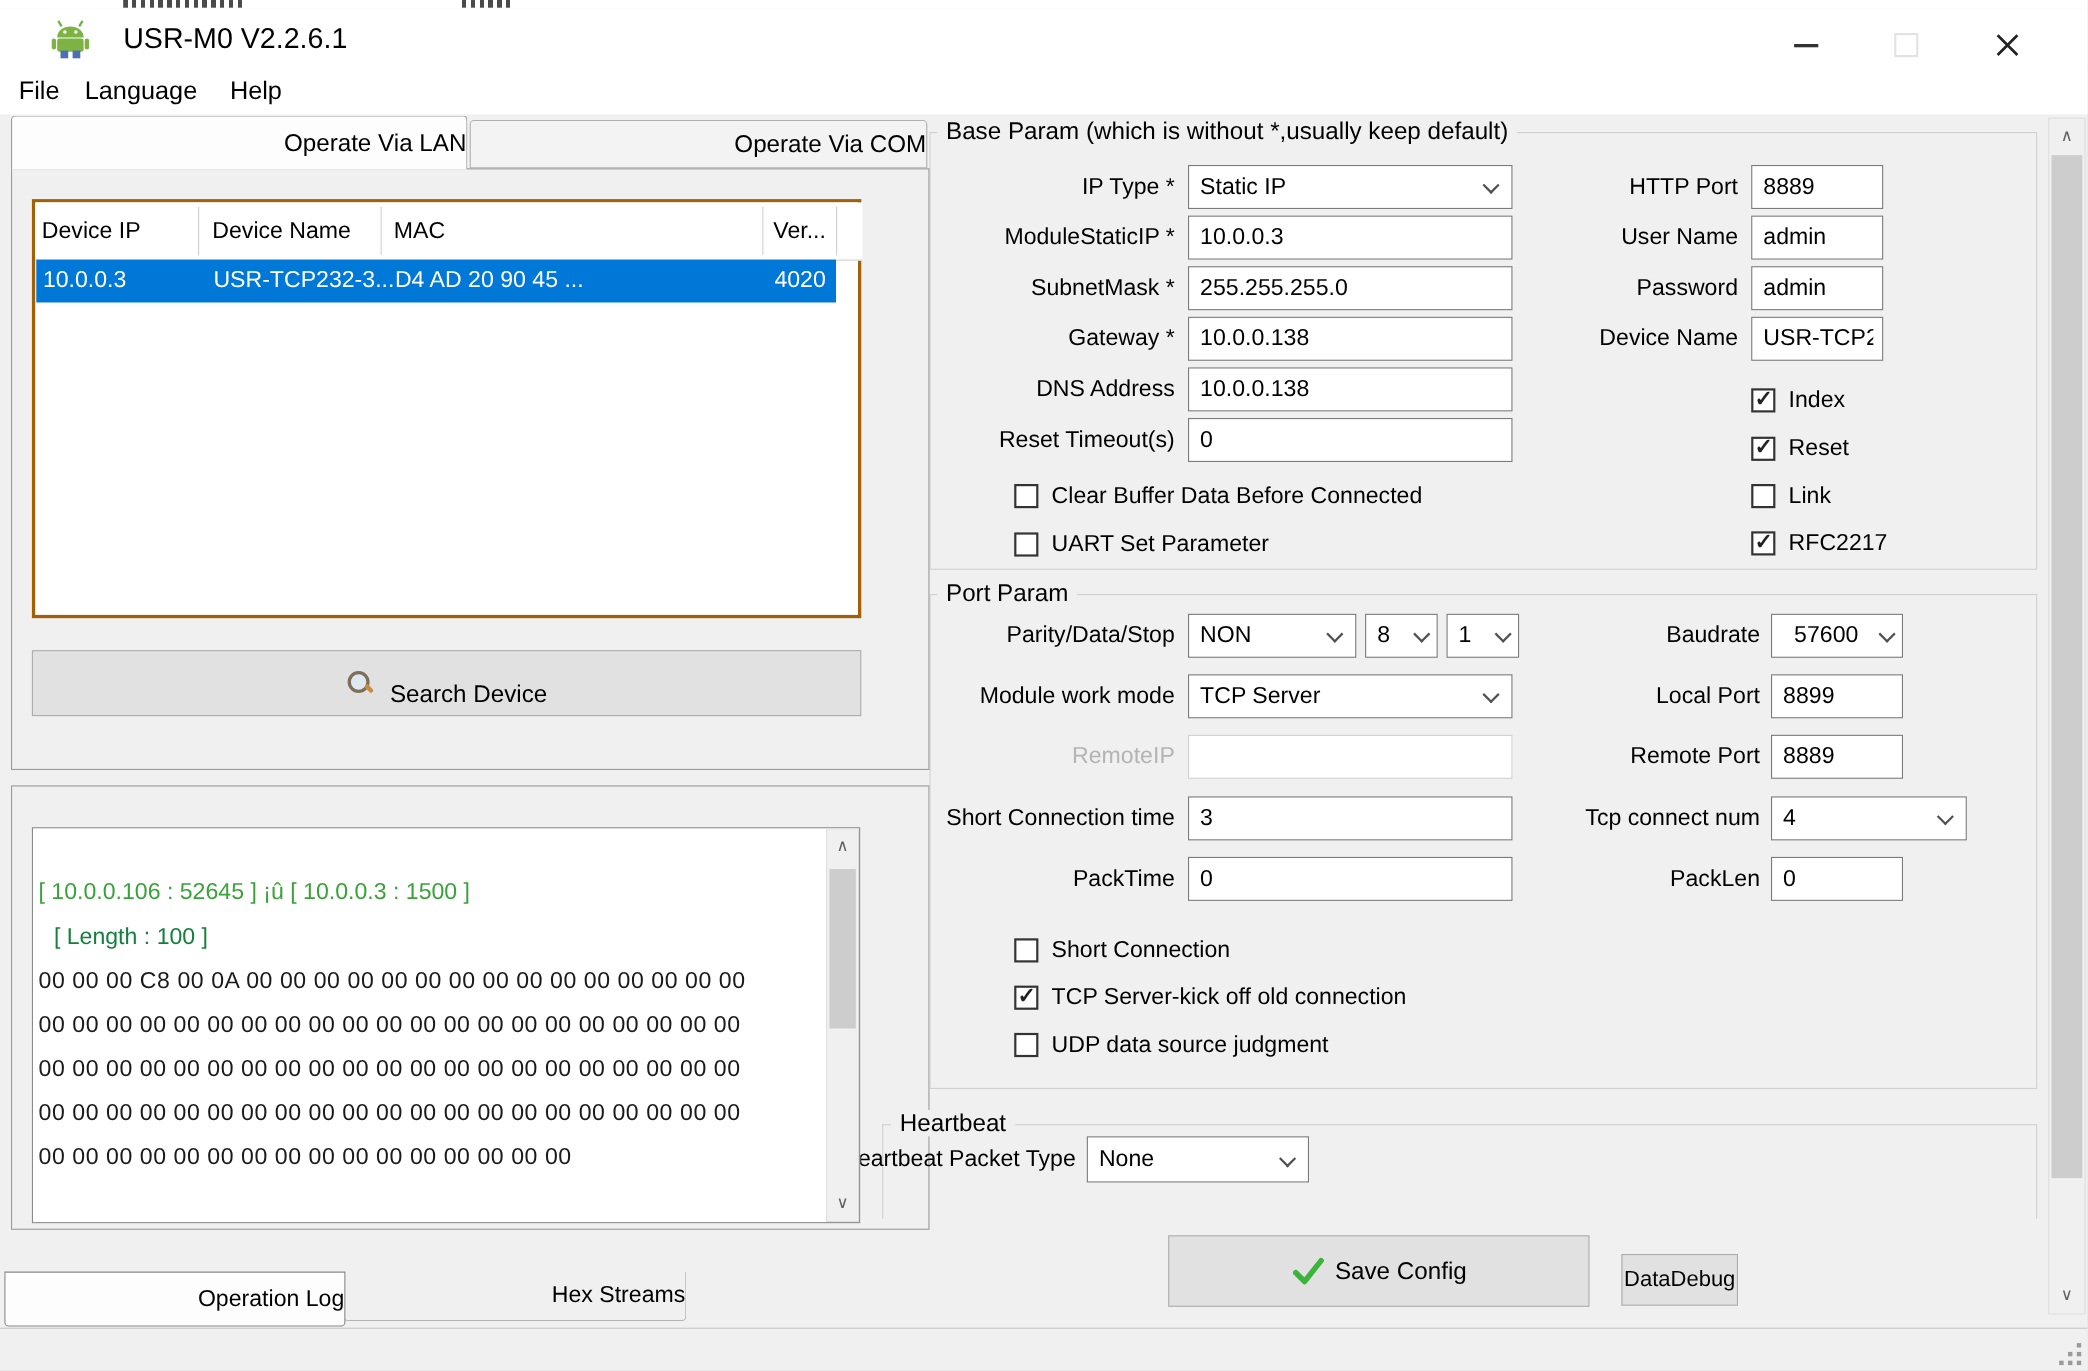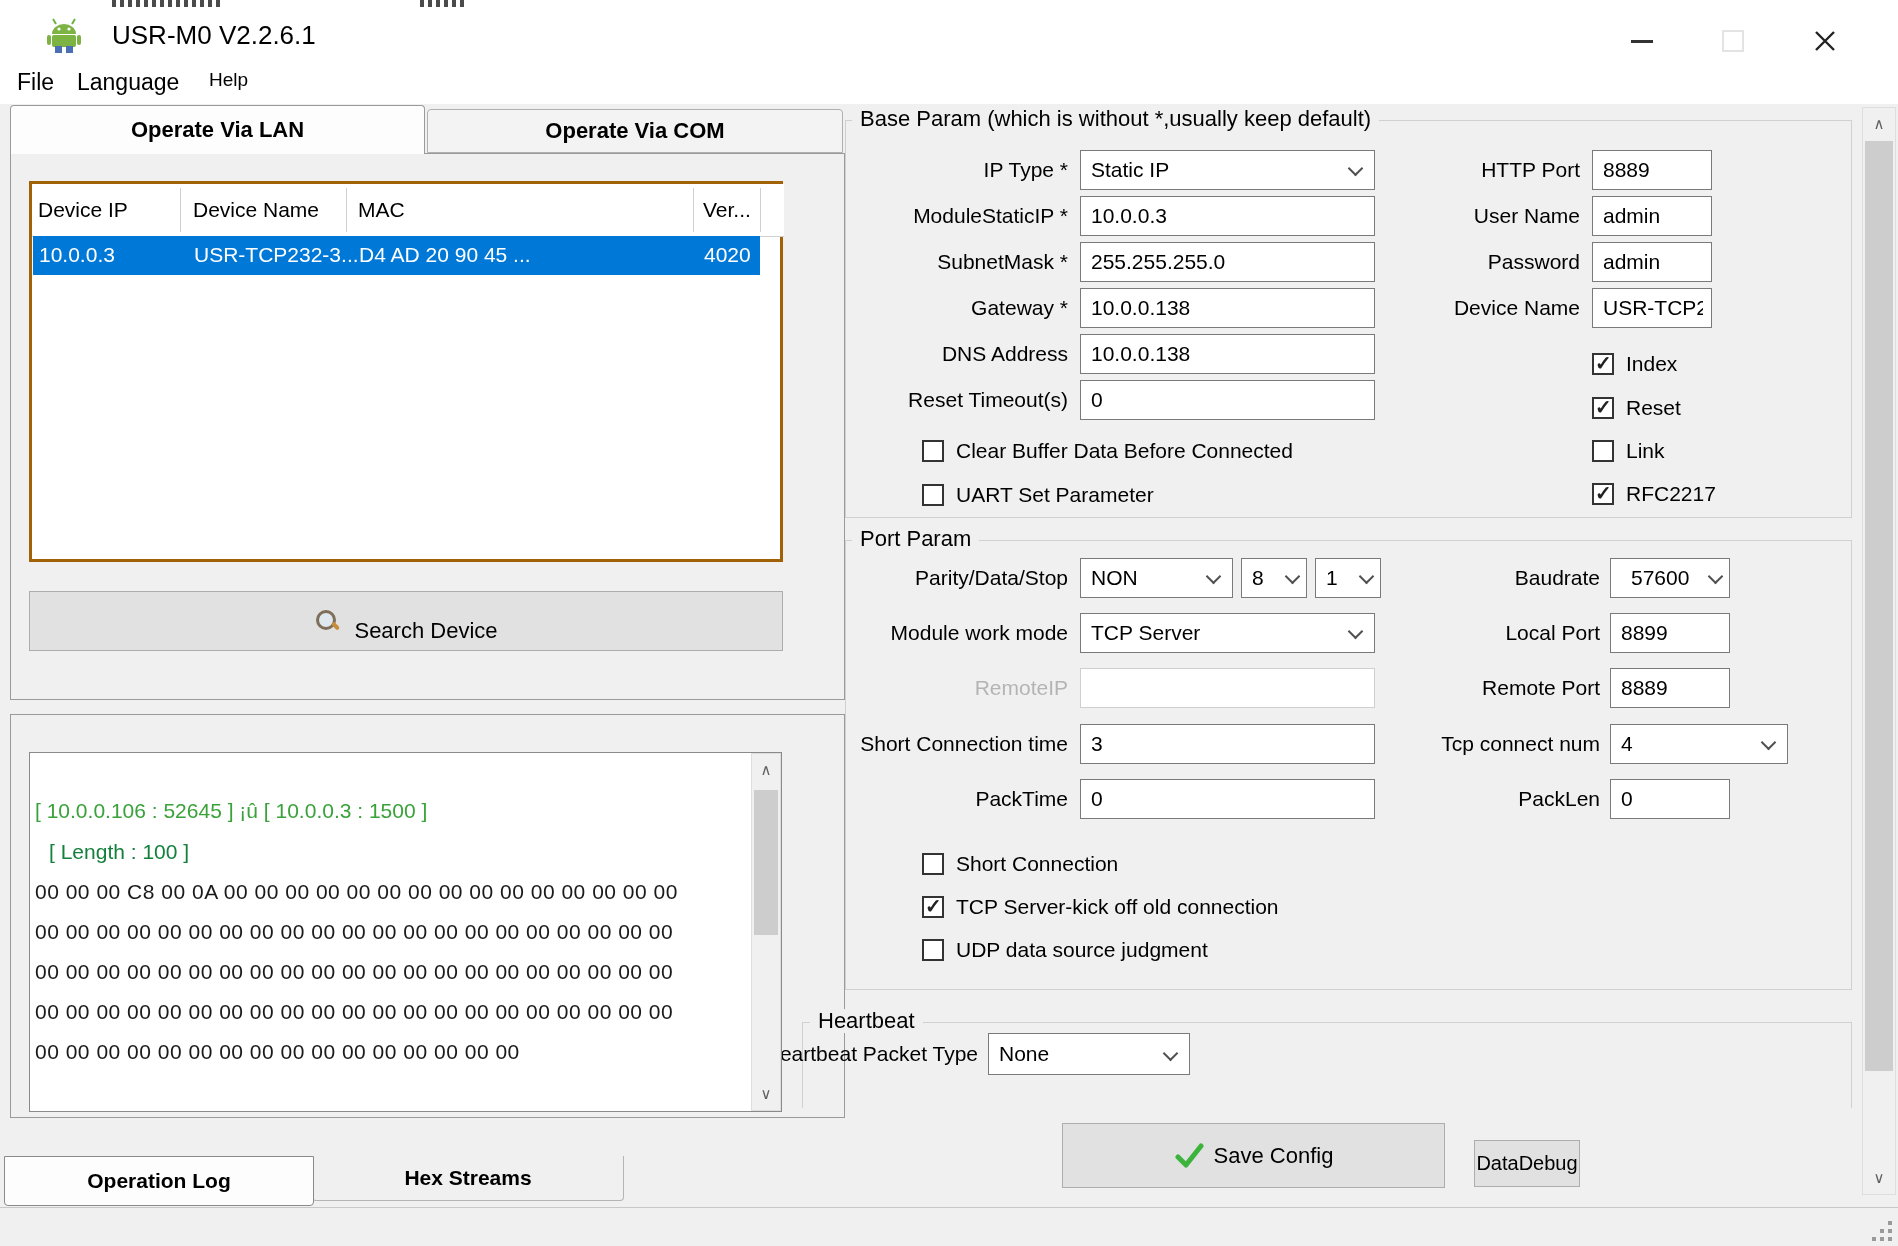--- a/index.html
+++ b/index.html
@@ -13,21 +13,21 @@
   .fld.dis{border-color:#cfcfcf;}
   .chev{position:absolute;right:13px;top:12px;width:9px;height:9px;border-right:2px solid #505050;
         border-bottom:2px solid #505050;transform:rotate(45deg);}
   .chk{position:absolute;width:22px;height:22px;background:#fff;border:2px solid #333;box-sizing:border-box;}
   .chk.on::after{content:"✓";display:block;font-size:20px;line-height:17px;color:#222;padding-left:1px;font-weight:bold;}
   .grp{position:absolute;border:1px solid #d0d0d0;box-sizing:border-box;}
   .grptitle{position:absolute;background:#f0f0f0;padding:0 8px;line-height:24px;white-space:nowrap;}
   .sb{position:absolute;background:#f0f0f0;border:1px solid #dedede;box-sizing:border-box;}
   .sbarrow{position:absolute;width:100%;text-align:center;color:#606060;font-size:15px;line-height:28px;cursor:pointer;}
   .sbthumb{position:absolute;left:2px;background:#cdcdcd;}
-  .tab{position:absolute;box-sizing:border-box;text-align:center;cursor:pointer;font-weight:bold;}
+  .tab{position:absolute;box-sizing:border-box;text-align:right;cursor:pointer;}
   .hexline{position:absolute;left:34px;white-space:nowrap;color:#1a1a1a;letter-spacing:0.5px;}
   .smudge{position:absolute;top:0;height:7px;background:repeating-linear-gradient(90deg,#4a4a4a 0 4px,transparent 4px 8px);}
   .winbtn{position:absolute;top:8px;width:56px;height:50px;display:flex;align-items:center;justify-content:center;cursor:pointer;}
   .griddot{width:4px;height:4px;background:#9a9a9a;position:absolute;}
 </style>
 </head>
 <body>
 
 <div id="app">
 
@@ -60,21 +60,21 @@
     <div class="winbtn" style="left:1797px;">
       <svg width="24" height="24" viewBox="0 0 24 24">
         <path d="M3 3 L21 21 M21 3 L3 21" stroke="#222" stroke-width="2.4"></path>
       </svg>
     </div>
   </div>
 
   <div class="abs" style="left:0;top:62px;width:1898px;height:42px;background:#fff;">
     <span class="abs" style="left:17px;top:7px;font-size:23px;cursor:pointer;">File</span>
     <span class="abs" style="left:77px;top:7px;font-size:23px;cursor:pointer;">Language</span>
-    <span class="abs" style="left:209px;top:7px;font-size:19px;cursor:pointer;">Help</span>
+    <span class="abs" style="left:209px;top:7px;font-size:23px;cursor:pointer;">Help</span>
   </div>
 
   <div class="tab" style="left:10px;top:105px;width:415px;height:49px;background:#fdfdfd;border:1px solid #9a9a9a;border-bottom:none;border-radius:4px 4px 0 0;z-index:3;">
     <span style="font-size:22px;line-height:47px;">Operate Via LAN</span>
   </div>
   <div class="tab" style="left:427px;top:109px;width:416px;height:44px;background:#f3f3f3;border:1px solid #b0b0b0;border-radius:4px 4px 0 0;z-index:2;">
     <span style="font-size:22px;line-height:42px;">Operate Via COM</span>
   </div>
   <div class="abs" style="left:10px;top:153px;width:835px;height:547px;background:#f0f0f0;border:1px solid #9a9a9a;box-sizing:border-box;z-index:1;"></div>
 

